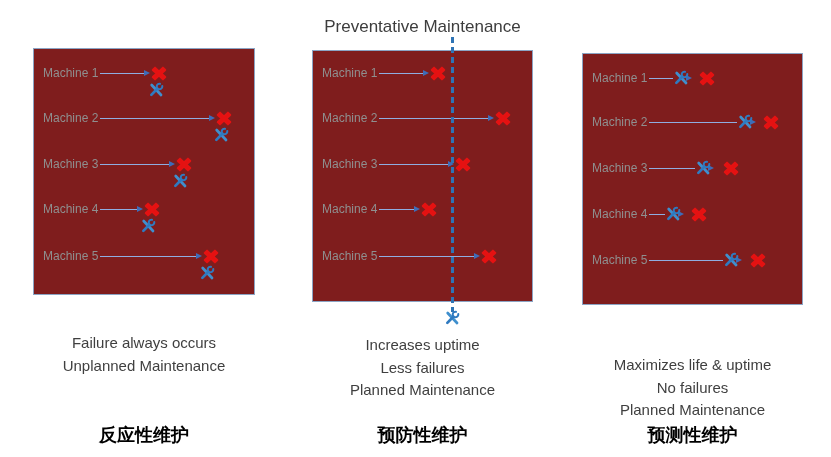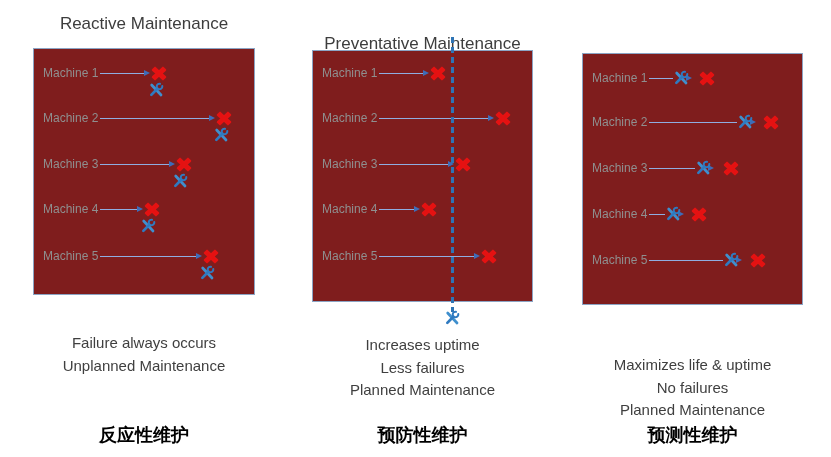--- a/index.html
+++ b/index.html
@@ -10,21 +10,21 @@
   .panel{position:absolute; top:0; height:457px;}
   .panel-0{left:33px;  width:222px;}
   .panel-1{left:312px; width:221px;}
   .panel-2{left:582px; width:221px;}
 
   .panel-title{
     position:absolute; width:100%; text-align:center;
     font-size:17px; color:#3d3d3d; white-space:nowrap;
   }
   .panel-0 .panel-title{top:14px;}
-  .panel-1 .panel-title{top:34px;}
+  .panel-1 .panel-title{top:17px;}
   .panel-2 .panel-title{top:20px;}
 
   .box{
     position:absolute; left:0; width:100%;
     border:1.5px solid #8ba4c4; background:#7f1d1d; box-sizing:border-box;
   }
   .panel-0 .box{top:48px; height:247px;}
   .panel-1 .box{top:50px; height:252px;}
   .panel-2 .box{top:53px; height:252px;}
 
@@ -60,21 +60,20 @@
     position:absolute; top:423px; width:100%; text-align:center;
     font-size:18px; font-weight:bold; color:#000000;
   }
 </style>
 </head>
 <body>
 
 <div class="canvas">
 
   <div class="panel panel-0">
-    <div class="panel-title">Reactive Maintenance</div>
     <div class="box">
         <div class="machine-row" style="top: 24px;">
           <div class="machine-label">Machine 1</div>
           <div class="timeline-line" style="width: 46px;"></div>
           <div class="arrowhead" style="left: 110px;"></div>
           <div class="icon" style="left: 113px; top: 8px;"><svg width="18" height="18" viewBox="0 0 20 20">
               <line x1="5.2" y1="4.4" x2="15.6" y2="15.6" stroke="#3f8fcd" stroke-width="3" stroke-linecap="round"></line>
               <line x1="4.8" y1="15.4" x2="11.4" y2="8.6" stroke="#2f7ac0" stroke-width="3" stroke-linecap="round"></line>
               <path d="M14.44 3.05 A3.1 3.1 0 1 0 16.95 5.56" fill="none" stroke="#2f7ac0" stroke-width="2.3" stroke-linecap="round"></path>
             </svg></div>

